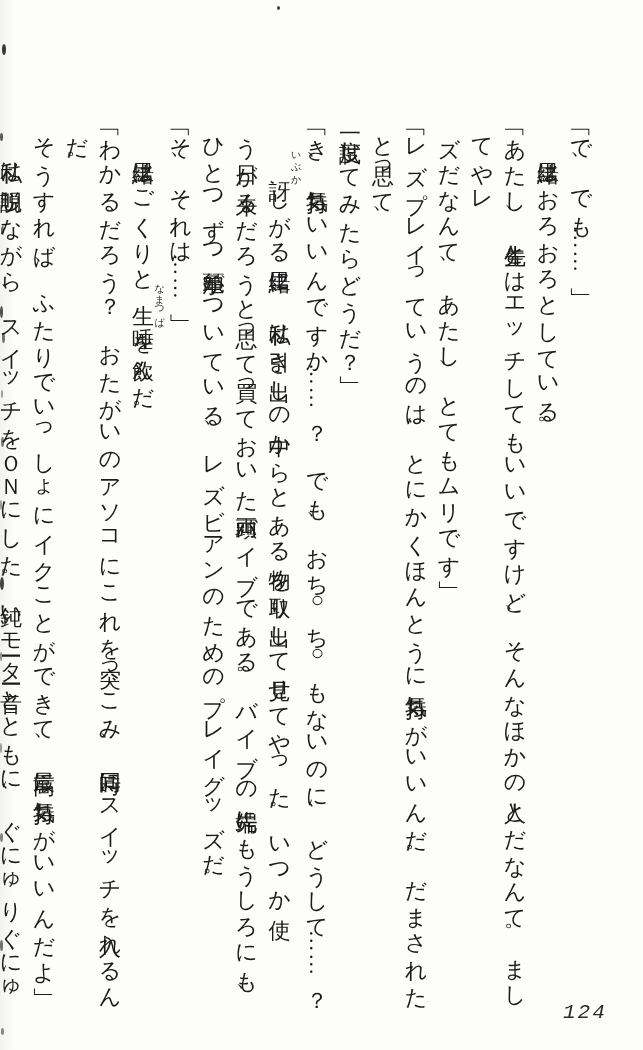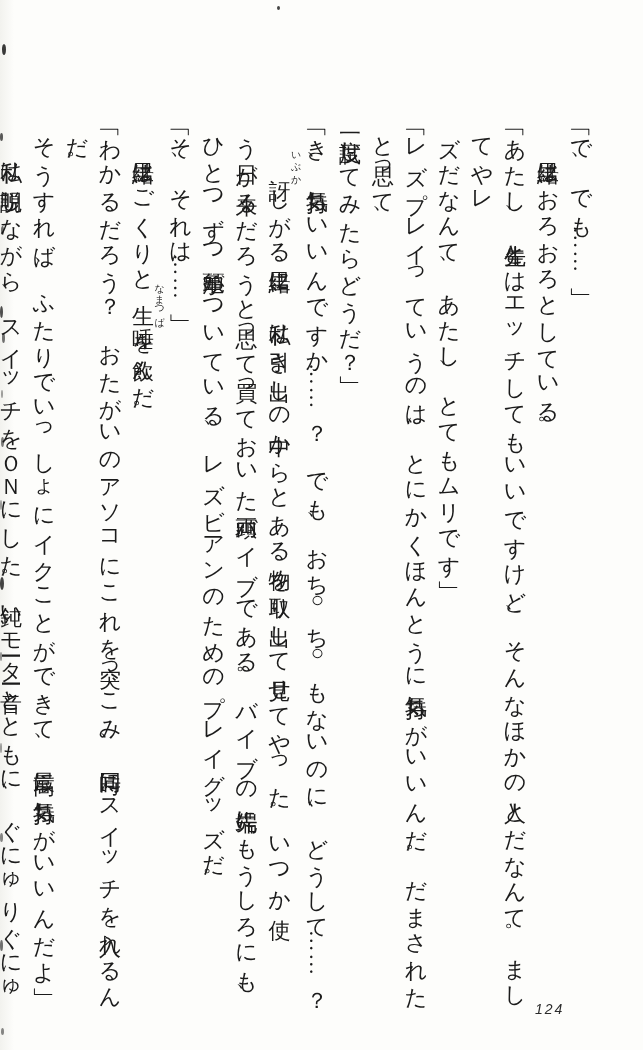--- a/index.html
+++ b/index.html
@@ -40,27 +40,27 @@
   .tline.indent {
     text-indent: 23px;
   }
   ruby rt {
     font-size: 10px;
     letter-spacing: 0;
     color: #2a2a2a;
   }
   .page-number {
     position: absolute;
-    left: 535px;
+    left: 563px;
     top: 1001px;
-    font-size: 14px;
+    font-size: 21px;
     font-style: italic;
     letter-spacing: 2px;
     color: #2b2b2b;
-    font-family: Liberation Sans, sans-serif;
+    font-family: Liberation Mono, monospace;
   }
   .speck {
     position: absolute;
     background: #161616;
     border-radius: 50%;
   }
 </style>
 </head>
 <body>
 

